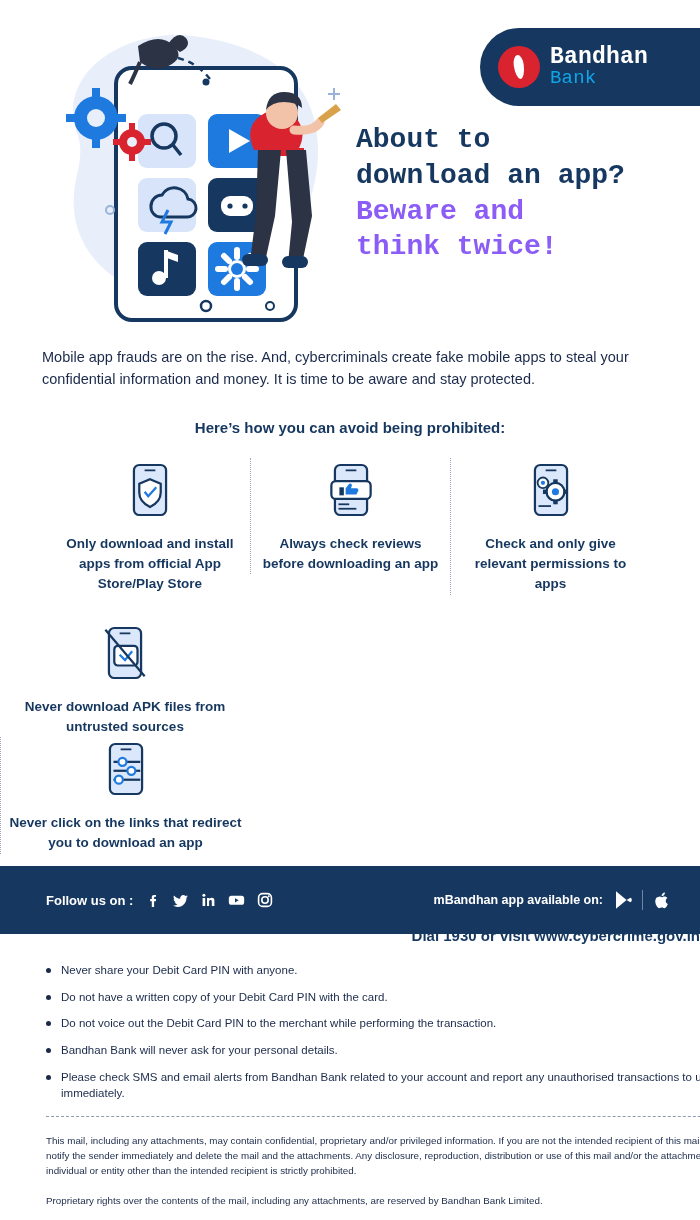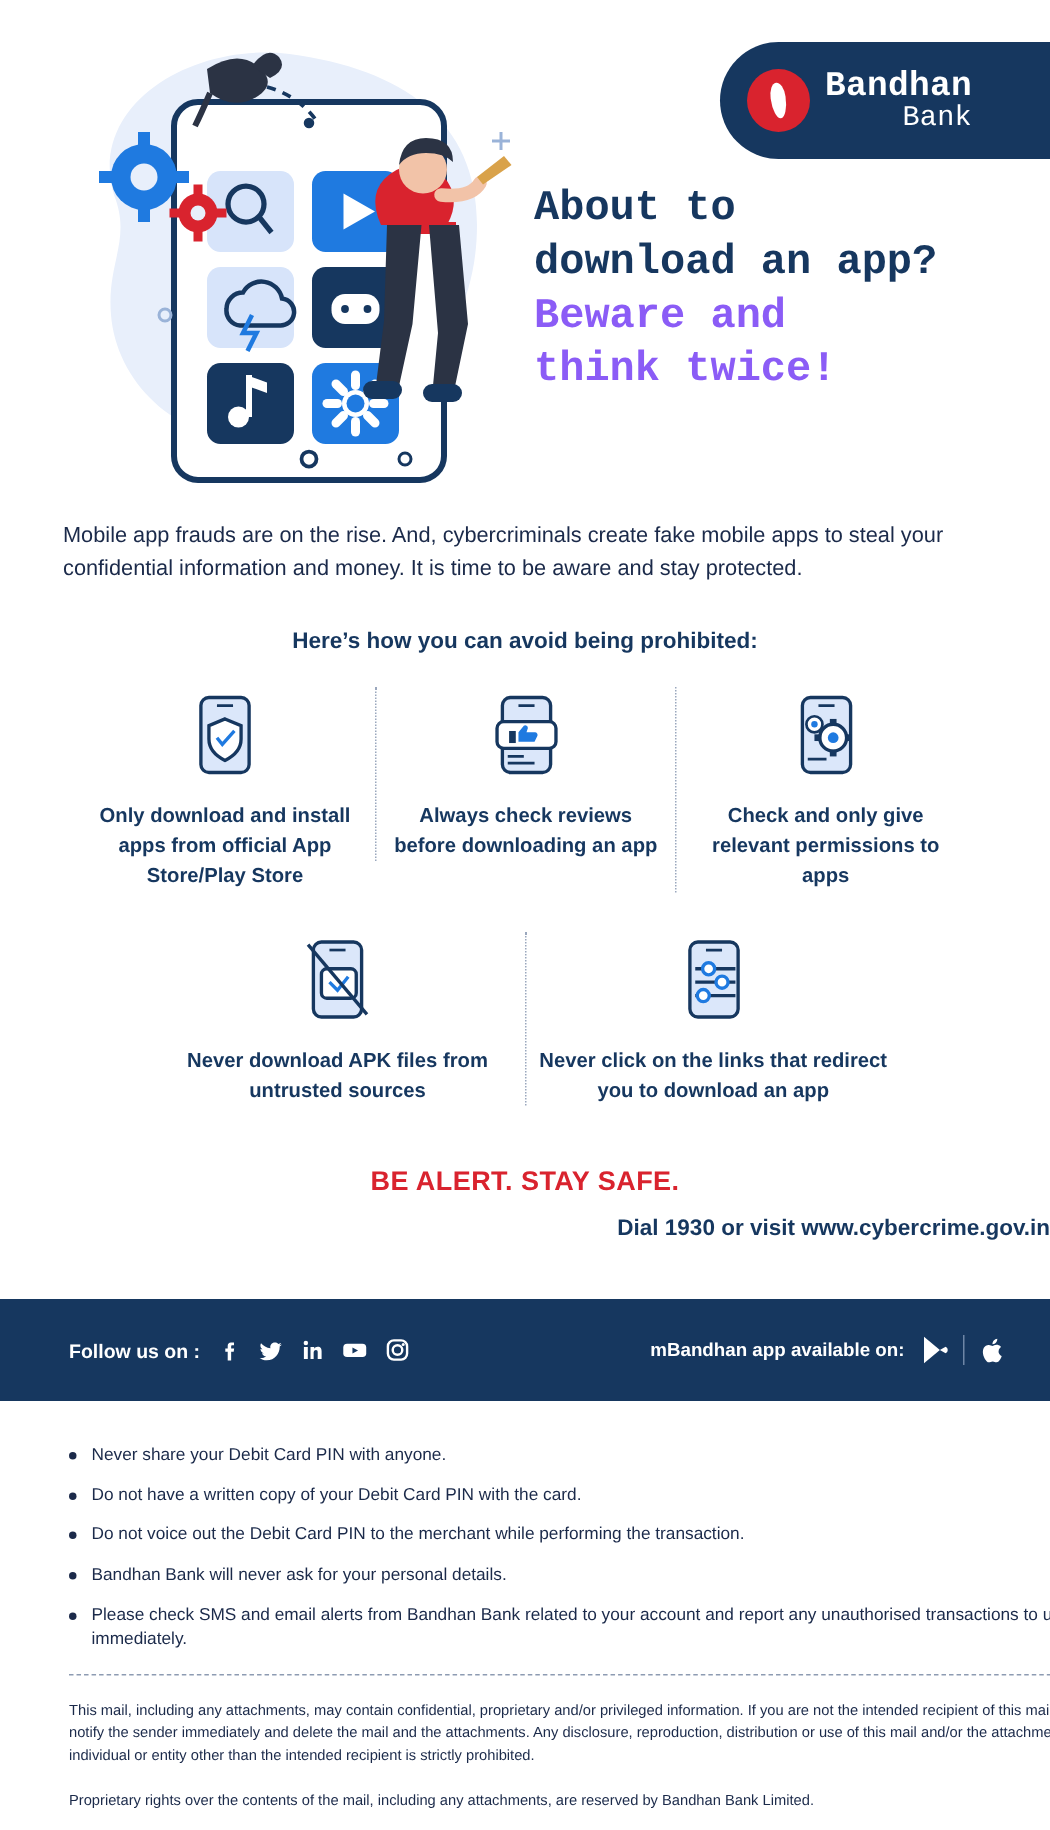--- a/index.html
+++ b/index.html
@@ -32,21 +32,21 @@
     flex: 0 0 auto;
   }
   .brand-mark .flame {
     width: 10px; height: 24px;
     background: #ffffff;
     border-radius: 50% 50% 50% 50% / 42% 42% 58% 58%;
     transform: rotate(-8deg);
   }
   .brand-text { line-height: 1.05; }
   .brand-text .b1 { font-size: 23px; font-weight: bold; color: #ffffff; letter-spacing: .2px; }
-  .brand-text .b2 { font-size: 19px; color: #ffffff; letter-spacing: .2px; text-align: right; }
+  .brand-text .b2 { font-size: 19px; color: #0ea5e9; letter-spacing: .2px; }
 
   .hero-head {
     position: absolute; left: 356px; top: 122px; width: 330px;
     font-size: 28px; font-weight: bold; line-height: 1.28; color: #16375f;
   }
   .hero-head .red { color: #8b5cf6; }
 
   
   .intro {
     margin: 6px 40px 0 42px;
@@ -62,21 +62,21 @@
     display: flex; justify-content: center; align-items: flex-start;
     margin-top: 22px;
   }
   .tip { width: 200px; text-align: center; padding: 0 8px; }
   .tip.sep { border-left: 1px dotted #9aa7bd; }
   .tip-icon { height: 64px; display: flex; align-items: center; justify-content: center; }
   .tip-label {
     margin-top: 12px; font-size: 13.5px; line-height: 1.5;
     font-weight: bold; color: #16375f;
   }
-  .tips-row2 { margin-top: 26px; }
+  .tips-row2 { margin-top: 26px; flex-direction: column; }
   .tips-row2 .tip { width: 250px; }
 
   
   .alert {
     text-align: center; margin-top: 40px;
     font-size: 18px; font-weight: bold; color: #d9232e; letter-spacing: .3px;
   }
   .dial {
     text-align: right; margin-top: 12px;
     font-size: 15px; font-weight: bold; color: #16375f;

